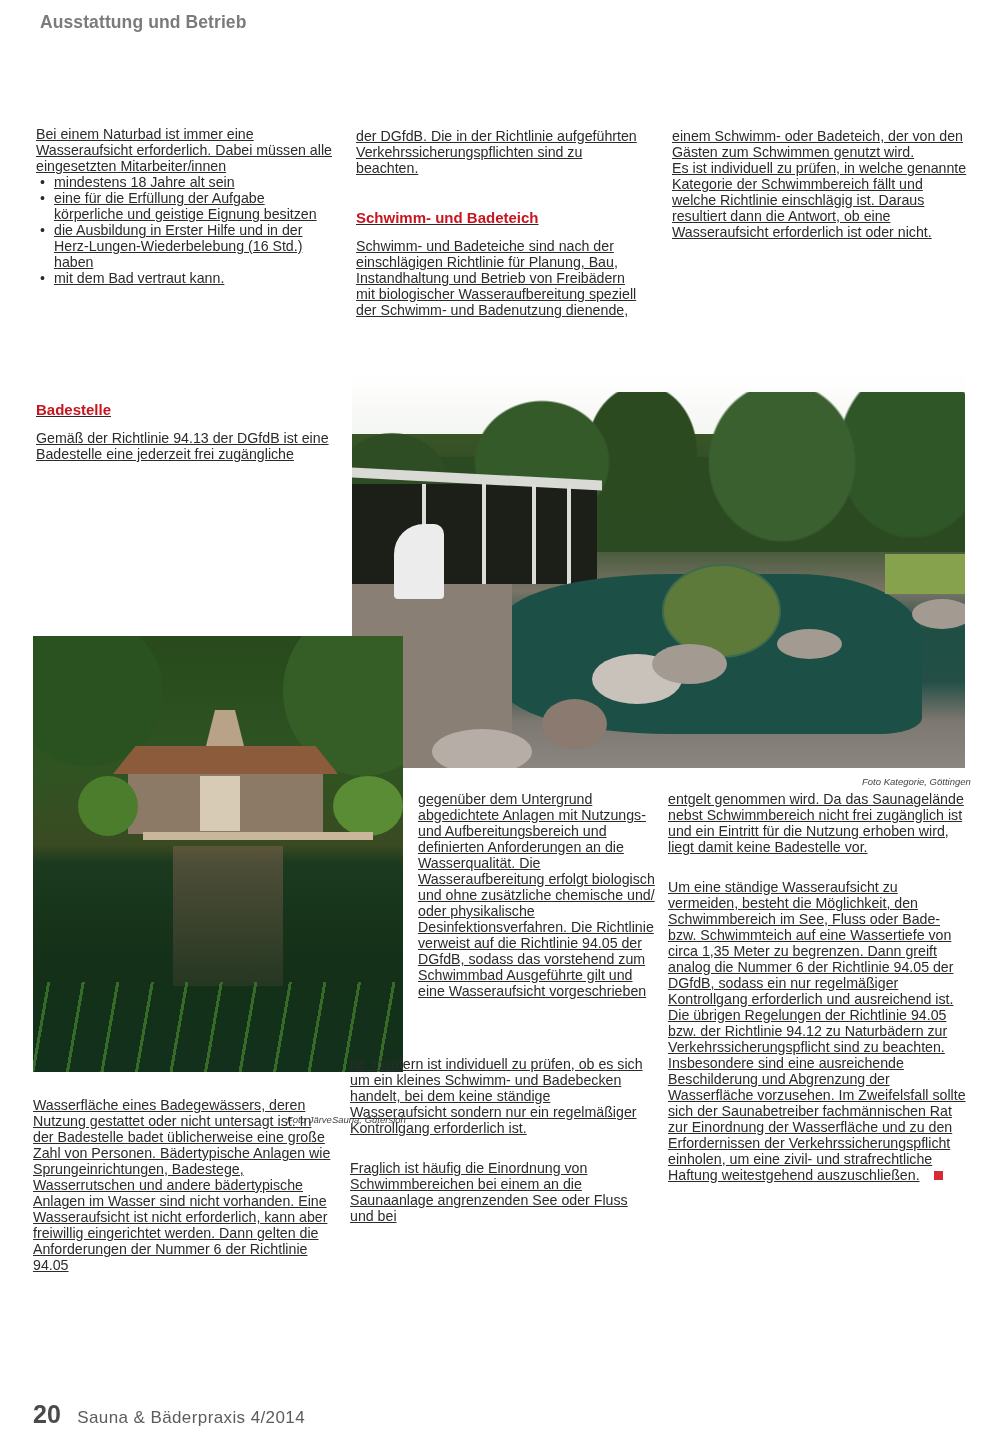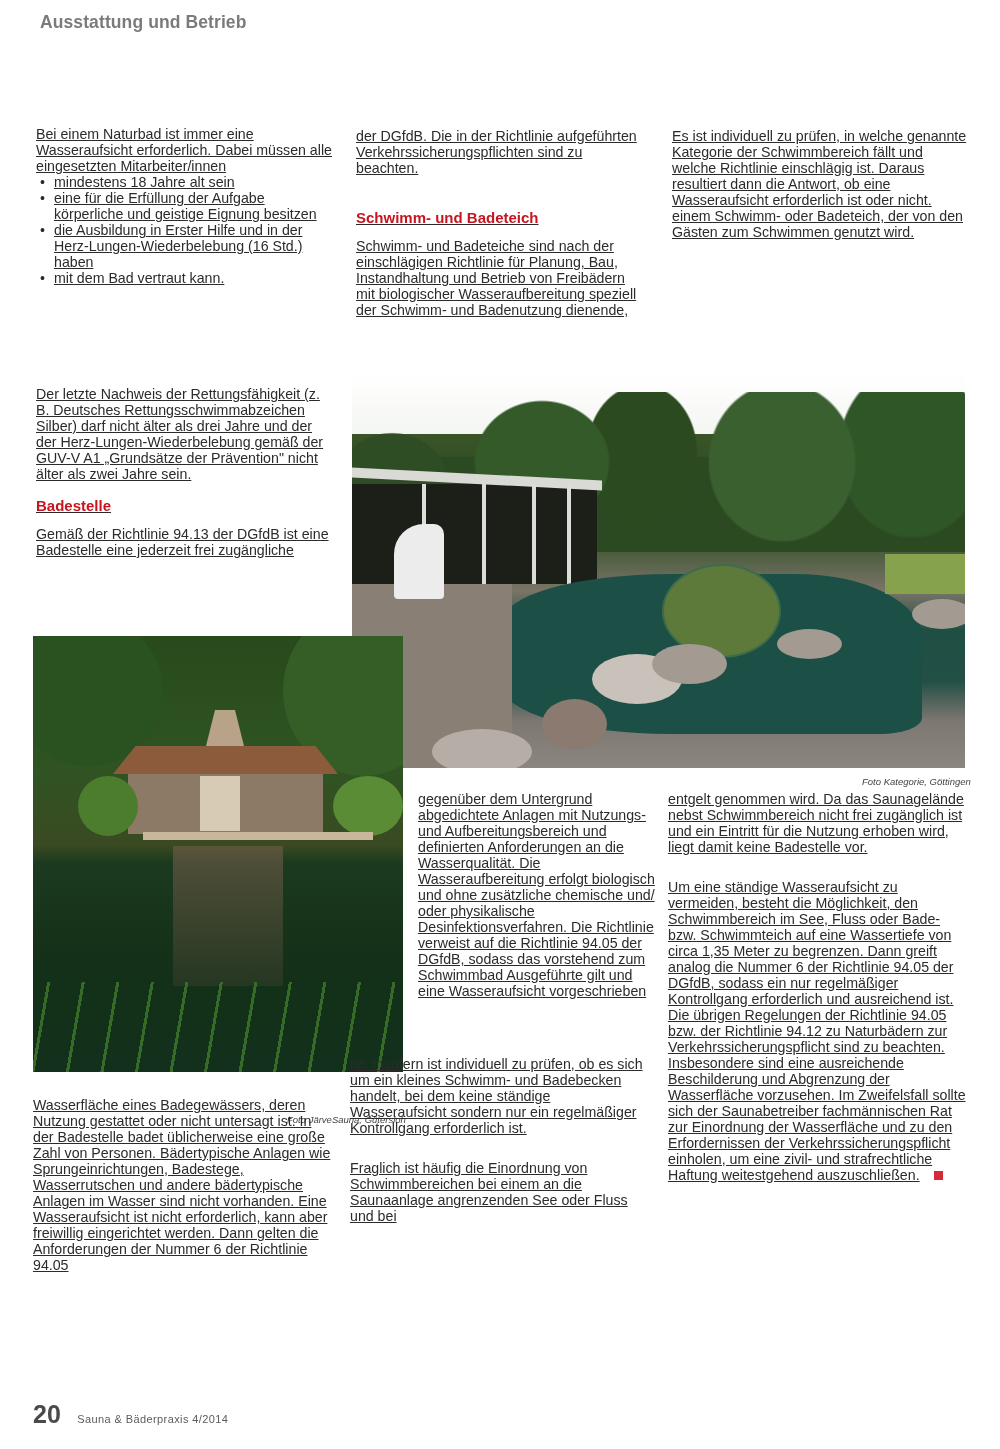--- a/index.html
+++ b/index.html
@@ -11,21 +11,21 @@
   .col p { margin:0; }
   .gap { height:23.5px; }
   .h { color:#c8141e; font-weight:bold; font-size:15px; margin:0; }
   ul.bullets { list-style:none; margin:0; padding:0; }
   ul.bullets li { position:relative; padding-left:18px; }
   ul.bullets li::before { content:"•"; position:absolute; left:4px; top:0; }
   .caption { position:absolute; font-size:9.5px; font-style:italic; color:#444; }
   .endmark { display:inline-block; width:9px; height:9px; background:#d62a36; margin-left:14px; vertical-align:middle; }
   .footer { position:absolute; left:33px; top:1400px; }
   .page-num { font-size:25px; font-weight:bold; color:#4a4a4a; }
-  .mag { font-size:11px; color:#5c5c5c; margin-left:12px; letter-spacing:0.4px; }
+  .mag { font-size:17px; color:#5c5c5c; margin-left:12px; letter-spacing:0.4px; }
 
   
   .photo1 { position:absolute; left:352px; top:374px; width:613px; height:394px; overflow:hidden;
             background:linear-gradient(180deg,#ffffff 0%,#ffffff 4%,#3f5a2a 8%,#2e4a22 30%,#3b5530 42%,#7a7468 55%,#1f4f44 65%,#234f46 78%,#7c7770 88%,#8c8680 100%); }
   .photo1 .sky { position:absolute; left:0; top:0; width:100%; height:60px;
                  background:linear-gradient(180deg,#ffffff,#f4f6f2); }
   .photo1 .trees { position:absolute; left:0; top:18px; width:100%; height:160px;
                    background:radial-gradient(ellipse 90px 80px at 40px 90px,#2f4d24 60%,transparent 62%),
                               radial-gradient(ellipse 110px 100px at 190px 70px,#355a29 60%,transparent 62%),
                               radial-gradient(ellipse 90px 110px at 290px 60px,#2b4a20 60%,transparent 62%),
@@ -65,38 +65,37 @@
   <p>Bei einem Naturbad ist immer eine Wasseraufsicht erforderlich. Dabei müssen alle eingesetzten Mitarbeiter/innen</p>
   <ul class="bullets">
     <li>mindestens 18 Jahre alt sein</li>
     <li>eine für die Erfüllung der Aufgabe körperliche und geistige Eignung besitzen</li>
     <li>die Ausbildung in Erster Hilfe und in der Herz-Lungen-Wiederbelebung (16 Std.) haben</li>
     <li>mit dem Bad vertraut kann.</li>
   </ul>
 </div>
 
 <div class="col" style="left:36px; top:386px; width:300px;">
-  <p>Der letzte Nachweis der Rettungsfähigkeit (z. B. Deutsches Rettungsschwimmabzeichen Silber) darf nicht älter als drei Jahre und der der Herz-Lungen-Wiederbelebung gemäß der GUV-V A1 „Grundsätze der Prävention" nicht älter als zwei Jahre sein.</p>
   <div style="height:16px"></div>
   <p class="h">Badestelle</p>
   <div style="height:12px"></div>
   <p>Gemäß der Richtlinie 94.13 der DGfdB ist eine Badestelle eine jederzeit frei zugängliche</p>
 </div>
 
 <div class="col" style="left:356px; top:128px; width:290px;">
   <p>der DGfdB. Die in der Richtlinie aufgeführten Verkehrssicherungspflichten sind zu beachten.</p>
   <div style="height:34px"></div>
   <p class="h">Schwimm- und Badeteich</p>
   <div style="height:12px"></div>
   <p>Schwimm- und Badeteiche sind nach der einschlägigen Richtlinie für Planung, Bau, Instandhaltung und Betrieb von Freibädern mit biologischer Wasseraufbereitung speziell der Schwimm- und Badenutzung dienende,</p>
 </div>
 
 <div class="col" style="left:672px; top:128px; width:295px;">
+  <p>einem Schwimm- oder Badeteich, der von den Gästen zum Schwimmen genutzt wird.</p>
   <p>Es ist individuell zu prüfen, in welche genannte Kategorie der Schwimmbereich fällt und welche Richtlinie einschlägig ist. Daraus resultiert dann die Antwort, ob eine Wasseraufsicht erforderlich ist oder nicht.</p>
-  <p>einem Schwimm- oder Badeteich, der von den Gästen zum Schwimmen genutzt wird.</p>
   <div class="gap"></div>
 </div>
 
 <div class="photo1">
   <div class="sky"></div>
   <div class="trees"></div>
   <div class="shed"></div>
   <div class="roof"></div>
   <div class="post" style="left:70px"></div>
   <div class="post" style="left:130px"></div>

